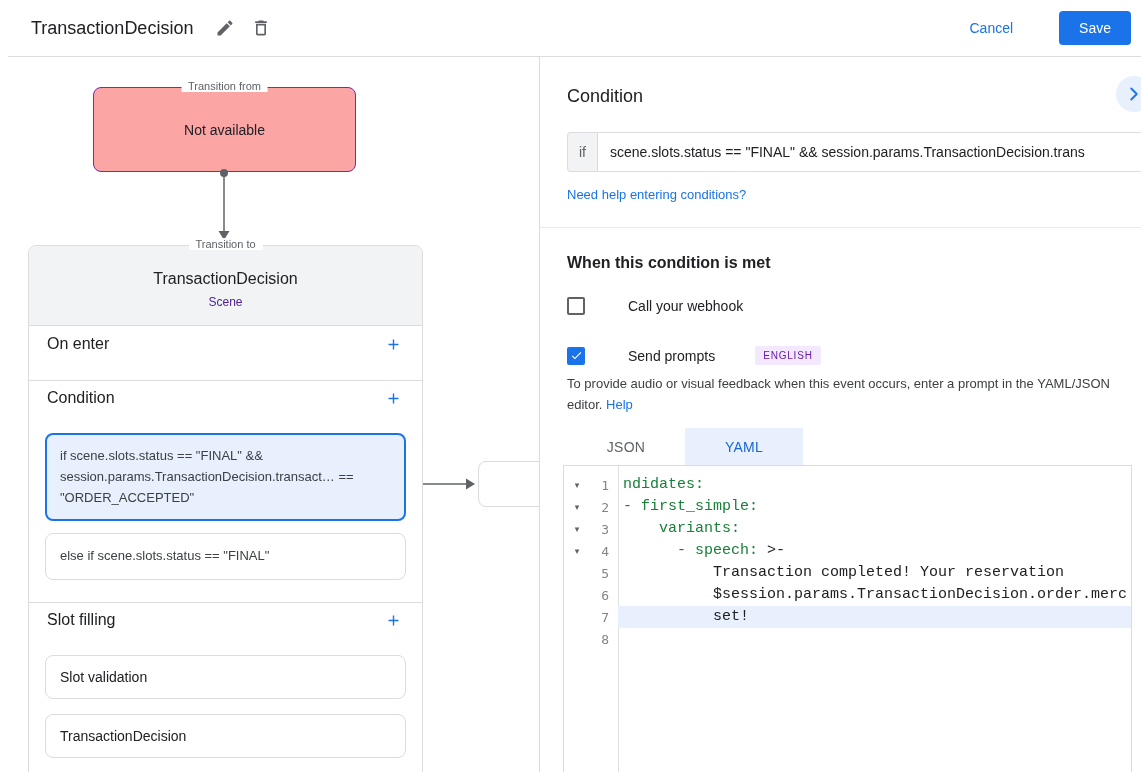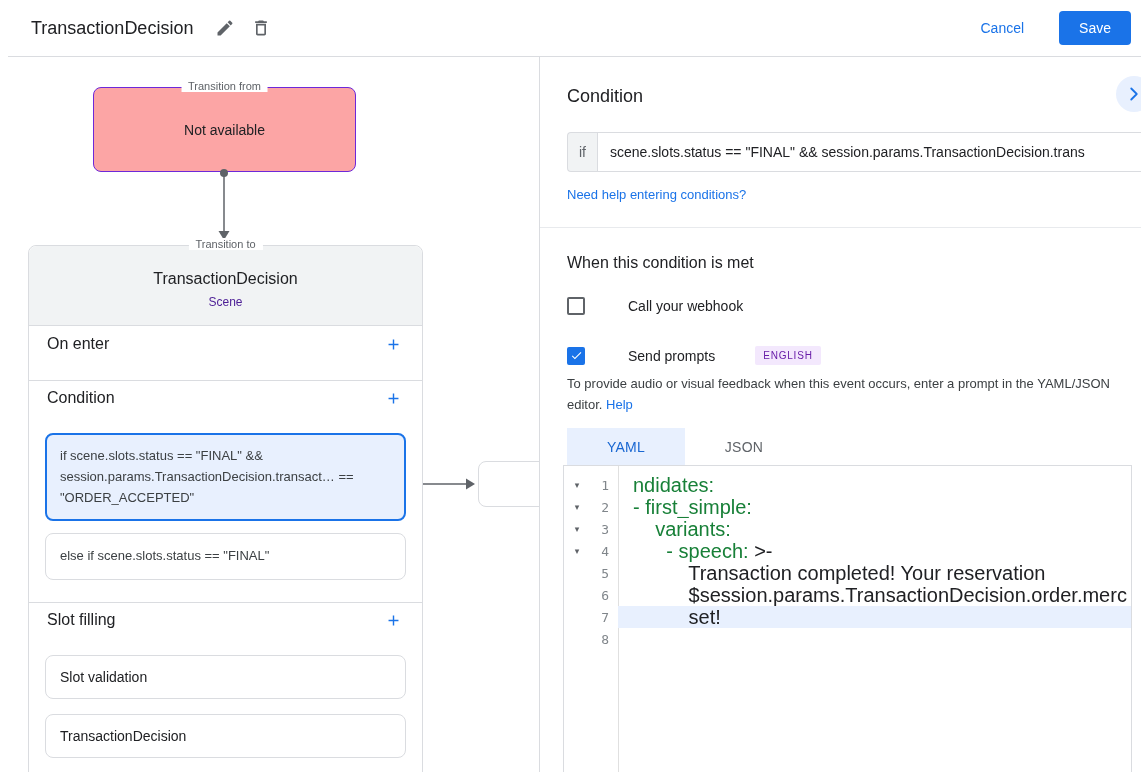--- a/index.html
+++ b/index.html
@@ -6,21 +6,21 @@
   html,body { width:1141px; height:772px; overflow:hidden; background:#fff;
     font-family:"Liberation Sans","DejaVu Sans",sans-serif; color:#202124; }
   .app { position:relative; width:1141px; height:772px;margin-left:8px; }
 
   
   header { height:57px; border-bottom:1px solid #dadce0; display:flex;
     align-items:center; justify-content:space-between; padding:0 18px 0 23px; background:#fff; }
   .h-left { display:flex; align-items:center; }
   .page-title { font-size:18px; font-weight:400; color:#202124; margin-right:14px; }
   .icon-btn { background:none; border:none; padding:6px 8px; cursor:pointer; display:flex; align-items:center; }
-  .h-right { display:flex; align-items:center; gap:35px; }
+  .h-right { display:flex; align-items:center; gap:46px; }
   .cancel-btn { background:none; border:none; color:#1a73e8; font-size:14px; font-weight:500;
     font-family:inherit; cursor:pointer; }
   .save-btn { background:#1a73e8; color:#fff; border:none; border-radius:4px; font-size:14px;
     font-weight:500; font-family:inherit; padding:9px 20px; cursor:pointer; }
 
   
   .main { display:flex; height:715px; }
   .canvas { width:532px; flex:none; border-right:1px solid #dadce0; position:relative; overflow:hidden; background:#fff; }
   .panel { flex:1; position:relative; overflow:hidden; background:#fff; }
 
@@ -59,21 +59,21 @@
   .panel-heading { position:absolute; left:27px; top:29px; font-size:18px; font-weight:400; color:#202124; }
   .cond-input-row { position:absolute; left:27px; top:75px; right:0; height:40px; display:flex; }
   .if-chip { width:30px; flex:none; background:#f1f3f4; border:1px solid #dadce0; border-right:none;
     border-radius:4px 0 0 4px; display:flex; align-items:center; justify-content:center;
     font-size:14px; color:#5f6368; }
   .cond-input { flex:1; border:1px solid #dadce0; padding:0 12px; font-size:14px; font-family:inherit;
     color:#202124; outline:none; min-width:0; }
   .help-link { position:absolute; left:27px; top:130px; font-size:13px; color:#1a73e8;
     text-decoration:none; cursor:pointer; }
   .panel-divider { position:absolute; top:170px; left:0; right:0; border-top:1px solid #e8eaed; }
-  .when-heading { position:absolute; left:27px; top:197px; font-size:16px; font-weight:400; color:#202124; }
+  .when-heading { position:absolute; left:27px; top:197px; font-size:16px; font-weight:700; color:#202124; }
   .check-row { position:absolute; left:27px; display:flex; align-items:center;gap:28px; }
   .checkbox { width:18px; height:18px; flex:none; border:2px solid #5f6368; border-radius:2px;
     background:#fff; cursor:pointer; }
   .checkbox.checked { background:#1a73e8; border-color:#1a73e8; display:flex;
     align-items:center; justify-content:center; }
   .check-label { margin-left:15px; font-size:14px; font-weight:500; color:#202124; }
   .lang-badge { margin-left:12px; background:#f3e8fd; color:#681da8; font-size:10px; font-weight:500;
     letter-spacing:.8px; padding:4px 8px; border-radius:2px; }
   .hint { position:absolute; left:27px; top:317px; width:562px; font-size:13px; color:#3c4043; line-height:1.6; }
   .hint-help { color:#1a73e8; cursor:pointer; }
@@ -82,22 +82,22 @@
     font-weight:500; color:#5f6368; cursor:pointer; letter-spacing:.25px; }
   .tab.active { background:#e8f0fe; color:#1967d2; }
 
   .editor { position:absolute; left:23px; top:408px; width:569px; bottom:0;
     border:1px solid #dadce0; border-bottom:none; padding-top:8px; overflow:hidden; background:#fff; cursor:text; }
   .gutter-line { position:absolute; left:54px; top:0; bottom:0; width:1px; background:#e0e0e0; }
   .ed-row { display:flex; height:22px; align-items:center; position:relative; }
   .ed-fold { width:26px; flex:none; text-align:center; font-size:9px; color:#5f6368; cursor:pointer; }
   .ed-num { width:28px; flex:none; text-align:right; padding-right:9px;
     font-family:"DejaVu Sans Mono","Liberation Mono",monospace; font-size:13px; color:#80868b; }
-  .ed-code { flex:1; height:22px; line-height:22px; padding-left:15px; white-space:pre; overflow:hidden;
-    font-family:Liberation Sans, sans-serif; font-size:20px; }
+  .ed-code { flex:1; height:22px; line-height:22px; padding-left:5px; white-space:pre; overflow:hidden;
+    font-family:Liberation Mono, monospace; font-size:15px; }
   .ed-code.hl { background:#e8f0fe; }
   .tok-key { color:#188038; }
   .tok-plain { color:#202124; }
 </style>
 </head>
 <body>
 
 <div class="app">
 
   <header>
@@ -224,22 +224,22 @@
         <span class="check-label">Send prompts</span>
         <span class="lang-badge">ENGLISH</span>
       </div>
 
       <div class="hint">
         <span>To provide audio or visual feedback when this event occurs, enter a prompt in the YAML/JSON editor.</span>
         <span class="hint-help">Help</span>
       </div>
 
       <div class="tabs" id="tabs">
+          <button class="tab">JSON</button>
           <button class="tab active">YAML</button>
-          <button class="tab">JSON</button>
         </div>
 
       <div class="editor">
         <div class="gutter-line"></div>
         <div id="editor-lines">
             <div class="ed-row">
               <span class="ed-fold">▾</span>
               <span class="ed-num">1</span>
               <span class="ed-code"><span class="tok-key">ndidates:</span></span>
             </div>

